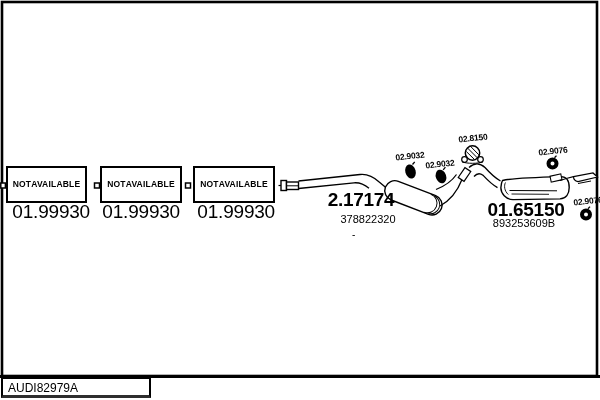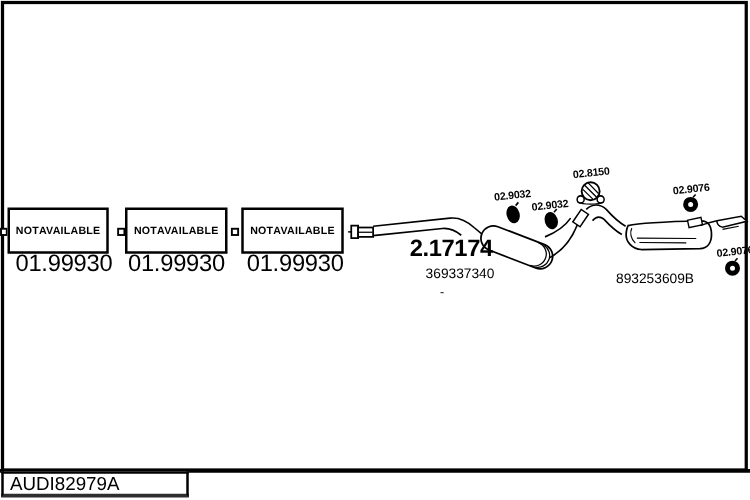--- a/index.html
+++ b/index.html
@@ -26,21 +26,21 @@
     position:absolute;width:120px;text-align:center;font-size:11px;line-height:11px;
   }
   .lbl-small{
     position:absolute;width:40px;text-align:center;font-size:8.5px;font-weight:bold;
     line-height:9px;letter-spacing:-.2px;transform:rotate(-6deg);
   }
   .dash-mark{position:absolute;font-size:10px;line-height:10px;}
   #footer-box{
     position:absolute;left:1px;top:377px;width:150px;height:21px;box-sizing:border-box;
     border:2px solid #000;border-bottom:3px solid #2e2e2e;background:#fff;
-    font-size:15px;line-height:16px;padding:1px 0 4px 5px;
+    font-size:12px;line-height:16px;padding:1px 0 4px 5px;
   }
 </style>
 </head>
 <body>
 
 <div id="screen">
 
   <svg id="diagram-svg" width="600" height="400" viewBox="0 0 600 400">
 
     <g stroke="#000" fill="none">
@@ -136,22 +136,23 @@
   <div class="na-box" style="left:193px;width:82px;">
     <div class="na-line">NOT</div>
     <div class="na-line">AVAILABLE</div>
   </div>
 
   <div class="big-num" style="left:4px;">01.99930</div>
   <div class="big-num" style="left:94px;">01.99930</div>
   <div class="big-num" style="left:189px;">01.99930</div>
 
   <div class="part-big" style="left:301px;top:190px;">2.17174</div>
-  <div class="part-ref" style="left:308px;top:214px;">369337340</div>
+  <div class="part-ref" style="left:308px;top:214px;">378822320</div>
 
+  <div class="part-big" style="left:466px;top:200px;">01.65150</div>
   <div class="part-ref" style="left:464px;top:218px;">893253609B</div>
 
   <div class="lbl-small" style="left:390px;top:152px;">02.9032</div>
   <div class="lbl-small" style="left:420px;top:160px;">02.9032</div>
   <div class="lbl-small" style="left:453px;top:134px;">02.8150</div>
   <div class="lbl-small" style="left:533px;top:147px;">02.9076</div>
   <div class="lbl-small" style="left:568px;top:197px;">02.9076</div>
 
   <div class="dash-mark" style="left:352px;top:230px;">-</div>
 

